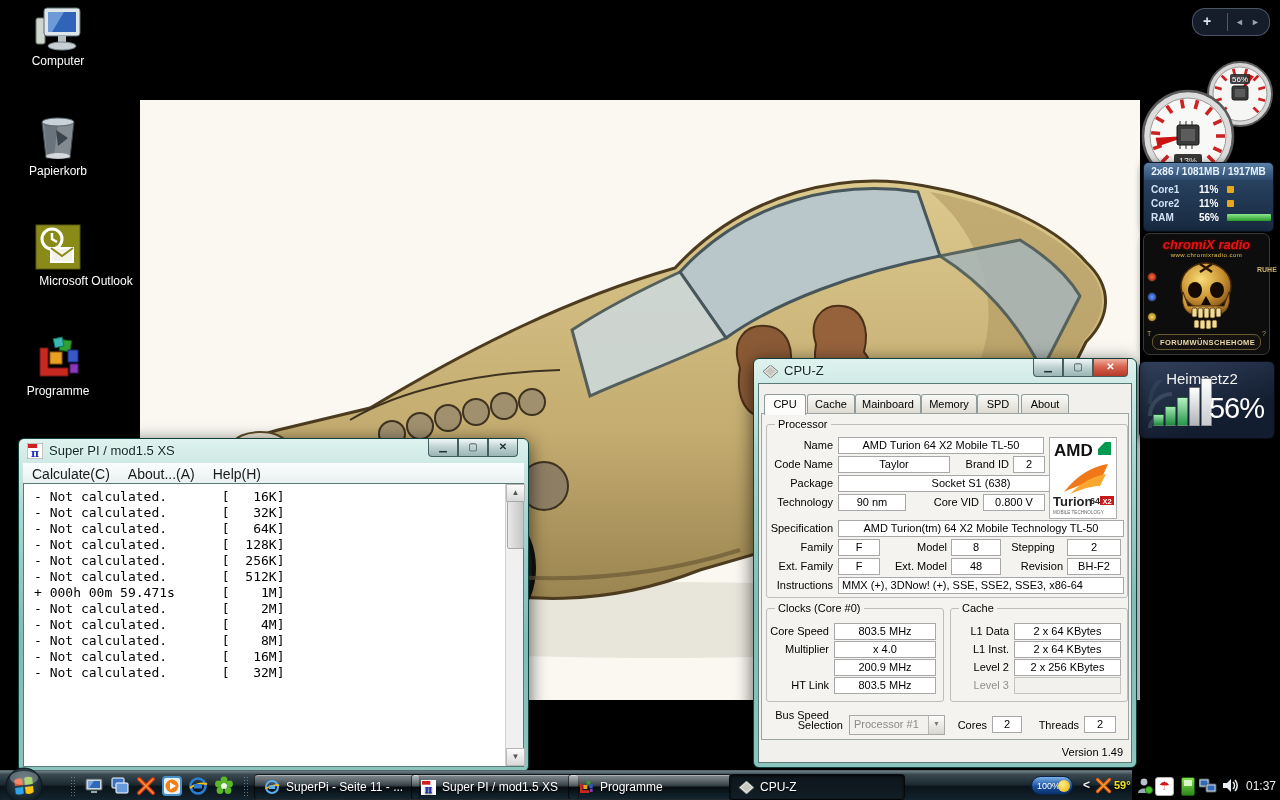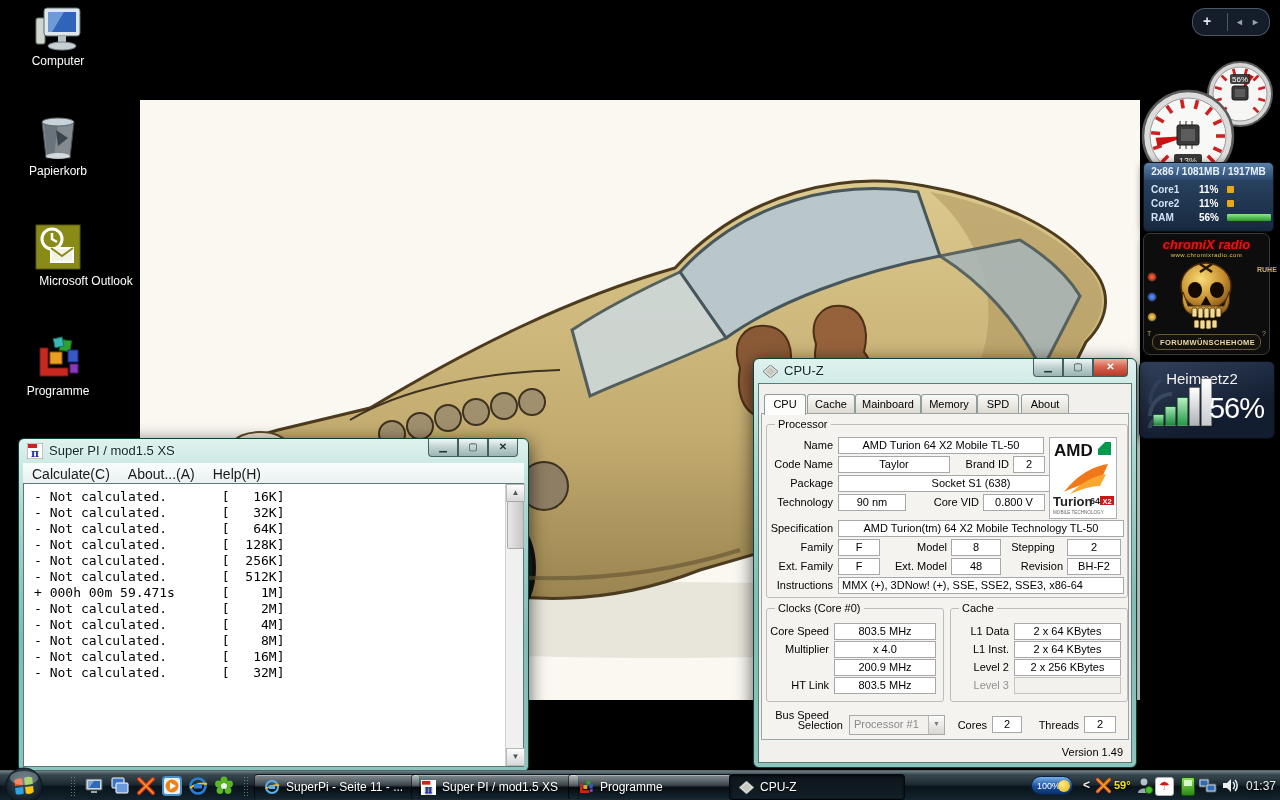--- a/index.html
+++ b/index.html
@@ -55,21 +55,21 @@
   .fld{position:absolute;height:15px;background:#fff;border:1px solid #a8a8a8;font-size:11px;text-align:center;line-height:15px;color:#000;white-space:nowrap;overflow:hidden;}
   .fld.left{text-align:left;padding-left:3px;}
   .lb{position:absolute;height:14px;font-size:11px;text-align:right;color:#000;line-height:14px;white-space:nowrap;}
   .lb.dis{color:#909090;}
   #cz-version{position:absolute;right:8px;bottom:4px;font-size:11px;color:#000;}
   #cz-combo{position:absolute;border:1px solid #a8a8a8;background:#f2f1ed;color:#8a8a8a;font-size:11px;line-height:16px;padding-left:4px;}
   #cz-combo .drop{position:absolute;right:0;top:0;bottom:0;width:15px;background:linear-gradient(180deg,#fdfdfd,#d8d6cf);border-left:1px solid #b8b8b8;color:#7a7a7a;font-size:7px;text-align:center;line-height:16px;}
   
   #amd-logo{position:absolute;background:#fff;border:1px solid #b0b0b0;}
   
-  #taskbar{left:0;top:770px;width:1280px;height:30px;background:linear-gradient(180deg,#6f7f86,#39484f 12%,#1c2930 45%,#0a141a 52%,#11202a 88%,#16262f);border-top:1px solid #55656c;}
+  #taskbar{left:0;top:770px;width:1132px;height:30px;background:linear-gradient(180deg,#6f7f86,#39484f 12%,#1c2930 45%,#0a141a 52%,#11202a 88%,#16262f);border-top:1px solid #55656c;}
   .grip{position:absolute;top:5px;width:6px;height:20px;background:radial-gradient(circle at 1.5px 1.5px,#7d8d94 18%,transparent 20%) 0 0/3px 3px;opacity:.8;}
   .task{position:absolute;top:3px;height:24px;border-radius:4px;border:1px solid rgba(0,0,0,.65);background:linear-gradient(180deg,rgba(255,255,255,.38),rgba(255,255,255,.12) 46%,rgba(0,0,0,.3) 52%,rgba(30,55,65,.25));box-shadow:inset 0 1px 0 rgba(255,255,255,.35);color:#fff;font-size:12px;display:flex;align-items:center;gap:6px;padding:0 9px;text-shadow:0 1px 2px #000;white-space:nowrap;overflow:hidden;}
   .task.active{background:linear-gradient(180deg,rgba(10,18,24,.92),rgba(20,32,40,.88));box-shadow:inset 0 1px 3px rgba(0,0,0,.8);}
   .ql{position:absolute;top:5px;width:20px;height:20px;}
   .tray-txt{position:absolute;color:#eee;font-size:12px;text-shadow:0 1px 2px #000;}
 </style>
 </head>
 <body>
 
 <div class="abs" id="wallpaper">

